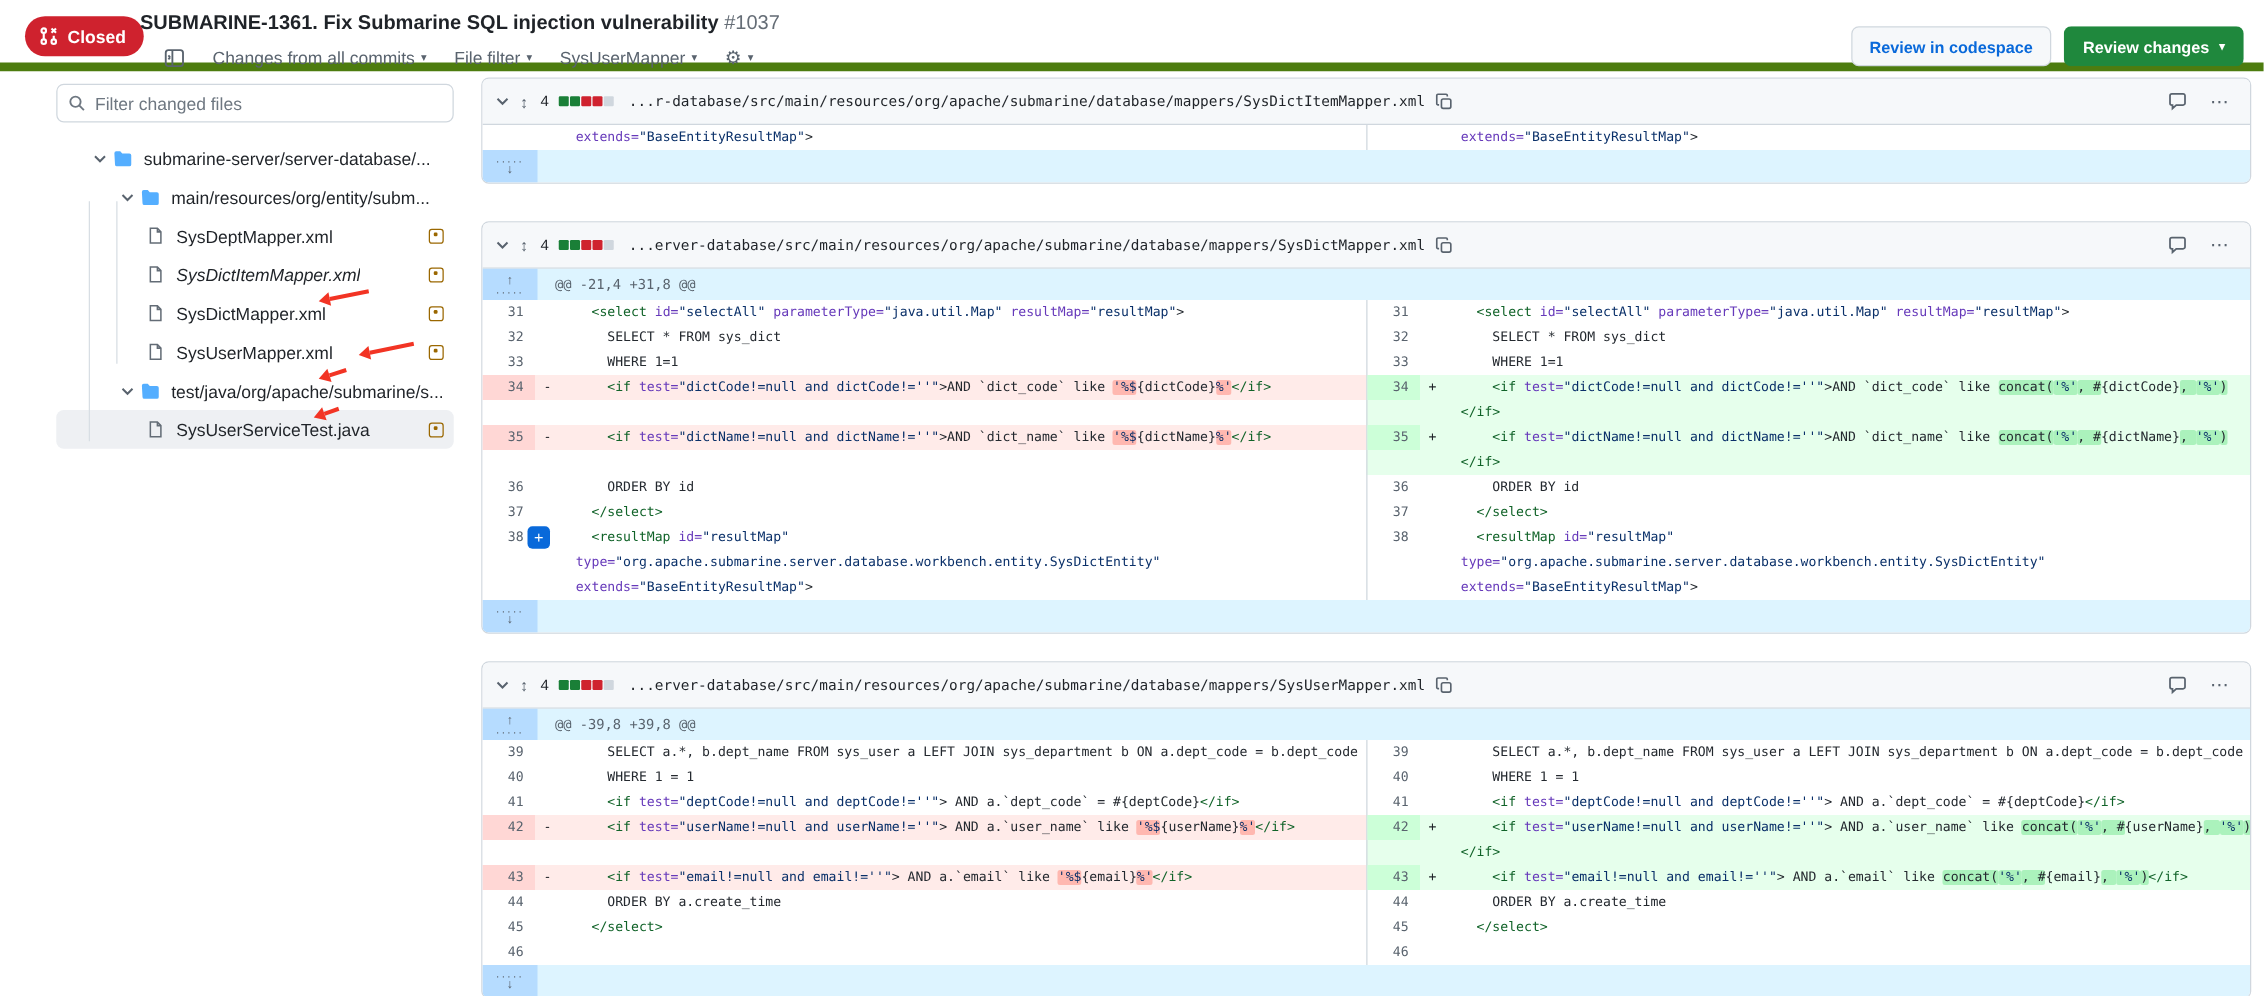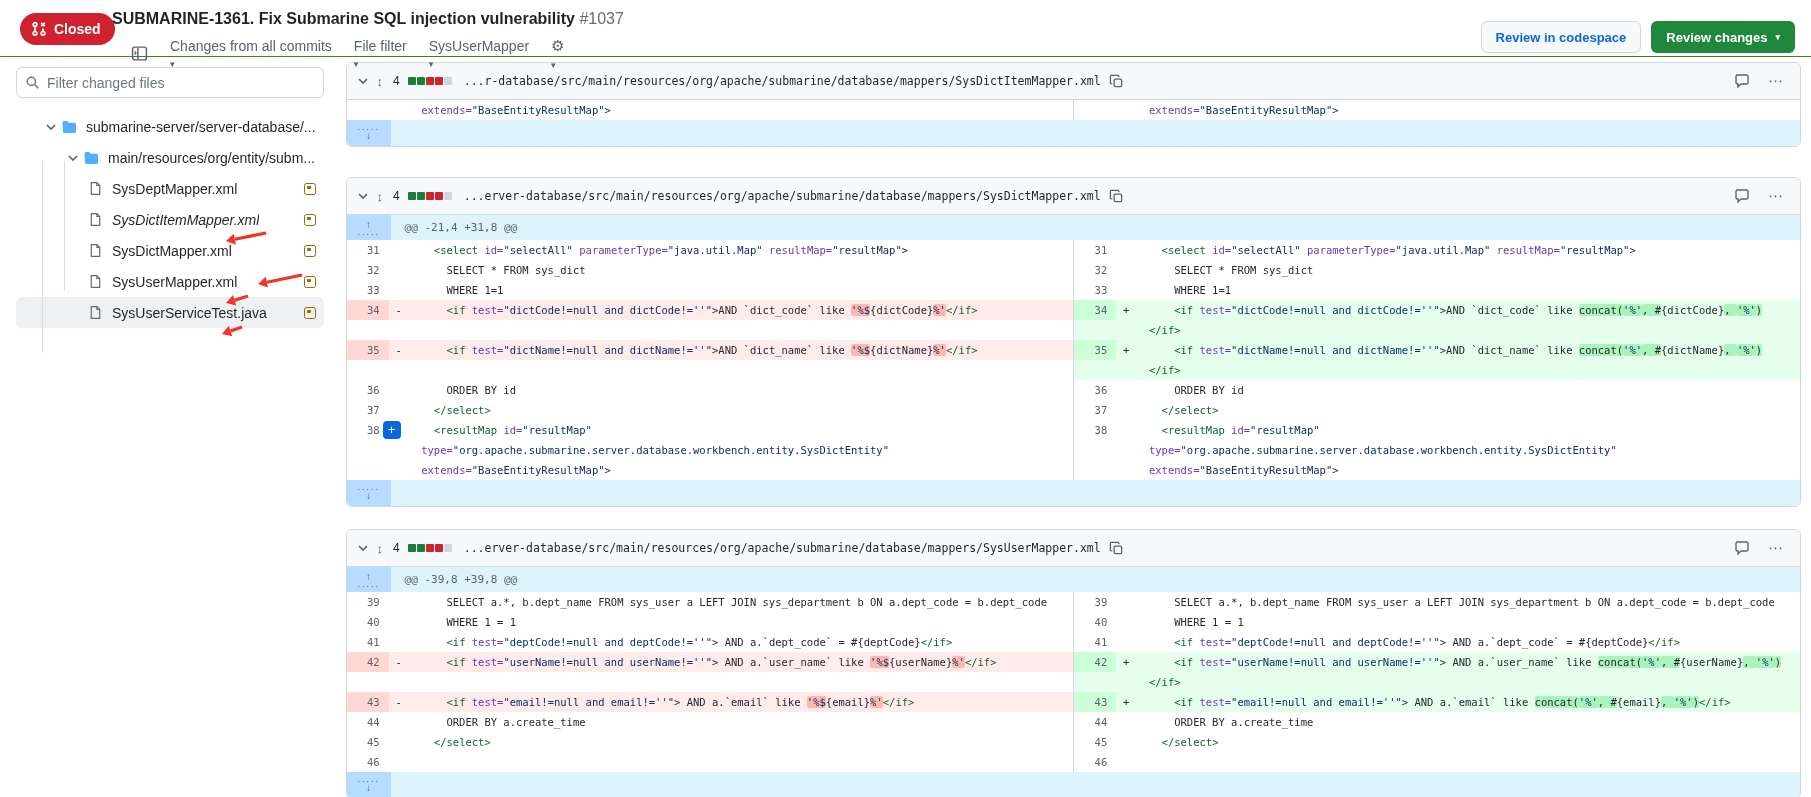--- a/index.html
+++ b/index.html
@@ -1,40 +1,40 @@
 <!DOCTYPE html>
 <html><head>
 <meta charset="utf-8">
 <style>
   * { margin:0; padding:0; box-sizing:border-box; }
   html,body { width:1811px; height:797px; overflow:hidden; background:#fff;
     font-family:"Liberation Sans", sans-serif; color:#1f2328; }
   svg { display:block; }
 
   
-  .topbar { position:relative; height:57px; border-bottom:1px solid #4d7c0f; background:#fff; }
+  .topbar { position:relative; height:57px; border-bottom:7px solid #4d7c0f; background:#fff; }
   .status-badge { position:absolute; left:20px; top:13px; height:32px; border-radius:16px;
     background:#cf222e; color:#fff; display:flex; align-items:center; gap:7px;
     padding:0 14px 0 11px; font-size:14px; font-weight:700; }
   .pr-title { position:absolute; left:112px; top:10px; font-size:16px; font-weight:700; white-space:nowrap; }
   .pr-number { color:#656d76; font-weight:400; }
   .toolbar { position:absolute; left:131px; top:37px; display:flex; align-items:center; gap:22px;
     font-size:14px; color:#59636e; }
-  .toolbar-item { display:flex; gap:5px; cursor:pointer;flex-direction:column; }
+  .toolbar-item { display:flex; align-items:center; gap:5px; cursor:pointer; }
   .caret { font-size:9px; color:#59636e; }
   .top-buttons { position:absolute; right:16px; top:21px; display:flex; gap:10px; }
   .btn { height:32px; border-radius:6px; font-size:13px; font-weight:600; display:flex;
     align-items:center; gap:8px; padding:0 14px; cursor:pointer; border:1px solid transparent; }
   .btn-codespace { background:#f6f8fa; border-color:#d0d7de; color:#0969da; }
   .btn-review { background:#1f883d; color:#fff; }
   .btn-review .caret { color:#fff; }
 
   
   .content { display:flex; height:740px; }
-  .sidebar { flex:0 0 332px; position:relative; padding:10px 14px 16px 16px; }
+  .sidebar { flex:0 0 332px; position:relative; padding:10px 14px 16px 16px;margin-left:29px; }
   .main { flex:1; padding:5px 10px 0 8px; overflow:hidden; }
 
   
   .filter-wrap { position:relative; }
   .filter-input { width:100%; height:31px; border:1px solid #d0d7de; border-radius:6px;
     padding:0 8px 0 30px; font-size:14px; color:#1f2328; background:#fff; outline:none;
     font-family:"Liberation Sans", sans-serif; }
   .filter-input::placeholder { color:#6e7781; }
   .search-ic { position:absolute; left:9px; top:8px; }
   .tree { margin-top:13px; }
@@ -223,20 +223,33 @@
         <div class="tree-row" style="padding-left: 70px;">
           <span class="tw">
             <svg width="15" height="15" viewBox="0 0 16 16" fill="none" stroke="#636c76" stroke-width="1.3">
               <path d="M3.5 1.8h6l3 3v9.4h-9z"></path>
               <path d="M9.5 1.8v3h3"></path>
             </svg>
           </span>
           <span class="tree-label">SysUserMapper.xml</span>
           <span class="mod-ic"></span>
         </div>
+        <div class="tree-row" style="padding-left: 48px;">
+          <span class="tw">
+            <svg width="12" height="12" viewBox="0 0 12 12" fill="none" stroke="#59636e" stroke-width="1.6">
+              <path d="M2 4l4 4 4-4"></path>
+            </svg>
+          </span>
+          <span class="tw">
+            <svg width="16" height="16" viewBox="0 0 16 16">
+              <path fill="#54aeff" d="M1.5 3.5A1.5 1.5 0 013 2h3.2l1.6 1.7h5.7A1.5 1.5 0 0115 5.2v7.3a1.5 1.5 0 01-1.5 1.5h-10A1.5 1.5 0 012 12.5z"></path>
+            </svg>
+          </span>
+          <span class="tree-label">test/java/org/apache/submarine/s...</span>
+        </div>
         <div class="tree-row selected" style="padding-left: 70px;">
           <span class="tw">
             <svg width="15" height="15" viewBox="0 0 16 16" fill="none" stroke="#636c76" stroke-width="1.3">
               <path d="M3.5 1.8h6l3 3v9.4h-9z"></path>
               <path d="M9.5 1.8v3h3"></path>
             </svg>
           </span>
           <span class="tree-label">SysUserServiceTest.java</span>
           <span class="mod-ic"></span>
         </div>

